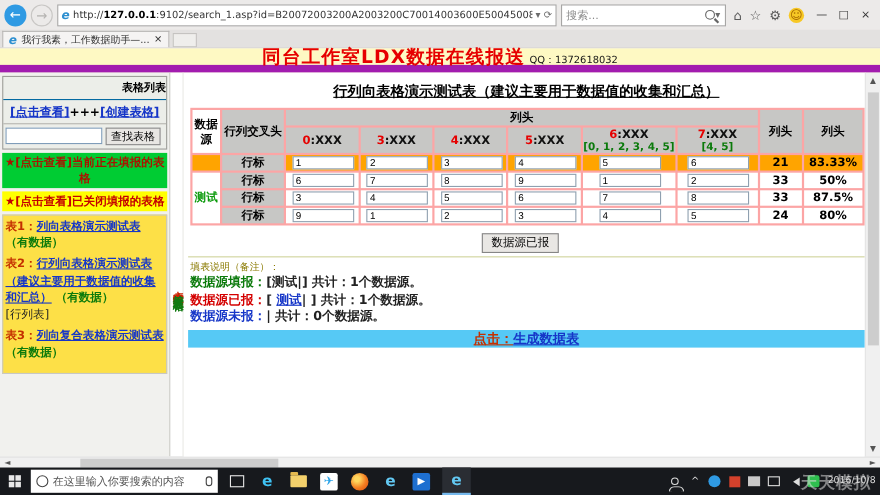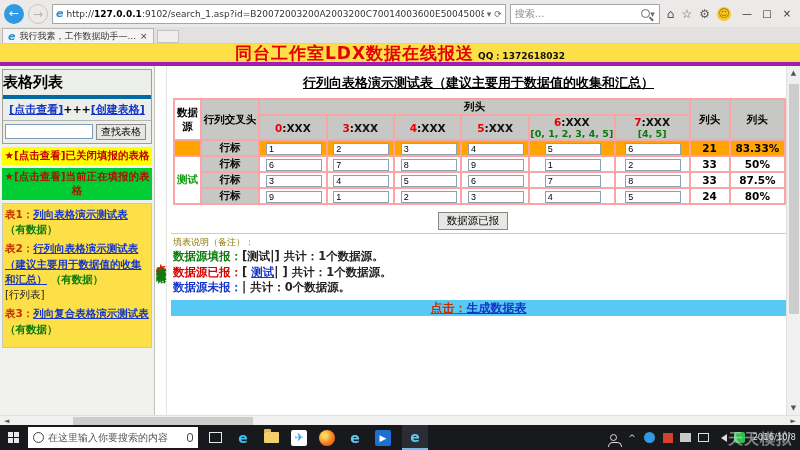--- a/index.html
+++ b/index.html
@@ -26,30 +26,30 @@
   .smiley { width:14px; height:14px; border-radius:50%; background:#f7c825; color:#a66a00; font-size:11px; line-height:13px; text-align:center; }
   .win-controls { display:flex; gap:2px; align-items:flex-start; color:#333; flex:0 0 auto; }
   .winbtn { width:18px; height:18px; font-size:10px; text-align:center; line-height:17px; }
   .tab-row { height:16px; display:flex; align-items:flex-end; padding-left:2px; background:#e3e1e0; }
   .tab { background:#f5f4f3; border:1px solid #b9b7b5; border-bottom:none; height:15px; display:flex; align-items:center; gap:4px; padding:0 5px; font-size:9px; color:#333; }
   .newtab { width:22px; height:13px; background:#efeeec; border:1px solid #c5c3c1; margin-left:3px; }
 
   
   .page { flex:1; display:flex; min-height:0; }
   .page-left { flex:1; display:flex; flex-direction:column; min-width:0; }
-  .banner { height:22px; background:#fde047; border-bottom:4px solid #a21caf; display:flex; align-items:center; justify-content:center; gap:4px; }
+  .banner { height:22px; background:#fef9c3; border-bottom:7px solid #a21caf; display:flex; align-items:center; justify-content:center; gap:4px; }
   .banner-title { color:#e60000; font-size:17px; font-weight:bold; letter-spacing:1px; }
-  .banner-qq { font-size:9px; font-weight:bold; color:#111; margin-top:6px; }
+  .banner-qq { font-size:9px; font-weight:normal; color:#111; margin-top:6px; }
 
   .content-row { flex:1; display:flex; min-height:0; }
 
   
   .sidebar { width:155px; background:#f1f1ee; border-right:1px solid #c2c2bd; font-size:11px; padding:3px 2px; }
   .sb-box { border:1px solid #9e9e9a; background:#eceee9; }
-  .sb-head { text-align:left; font-weight:bold; padding:3px 0; border-bottom:4px solid #0369a1; font-size:15px; }
+  .sb-head { text-align:right; font-weight:bold; padding:3px 0; border-bottom:1px solid #0369a1; font-size:10px; }
   .sb-links { text-align:center; padding:3px 0; border-bottom:1px solid #b5b5b0; font-weight:bold; }
   .sb-links a { color:#1636c8; text-decoration:underline; }
   .sb-search { display:flex; gap:3px; padding:3px 2px; }
   .sb-search input { width:88px; height:15px; border:1px solid #7f9db9; font-size:10px; }
   .sb-search button { font-size:10px; height:16px; background:#e8e6e3; border:1px solid #8b8b8b; padding:0 4px; }
   .notice { font-weight:bold; text-align:center; color:#c40000; padding:2px 0; margin-top:3px; font-size:10.5px; }
   .notice.yellow { background:#ffff00; }
   .notice.green { background:#00cc33; color:#a81500; }
   .sb-list { background:#fde047; border:1px solid #c8c8c3; margin-top:3px; padding:3px 2px 6px 2px; line-height:1.45; }
   .tbl-item { margin-bottom:4px; font-weight:bold; font-size:10.5px; }
@@ -189,22 +189,22 @@
           <div class="sb-box">
             <div class="sb-head">表格列表</div>
             <div class="sb-links">
               <a href="#">[点击查看]</a><span>+++</span><a href="#">[创建表格]</a>
             </div>
             <div class="sb-search">
               <input type="text" style="">
               <button>查找表格</button>
             </div>
           </div>
+          <div class="notice green">★[点击查看]当前正在填报的表格</div>
           <div class="notice yellow">★[点击查看]已关闭填报的表格</div>
-          <div class="notice green">★[点击查看]当前正在填报的表格</div>
           <div class="sb-list">
             <div class="tbl-item">
               <span class="tbl-prefix">表1：</span><a href="#">列向表格演示测试表</a>
               <span class="tbl-suffix">（有数据）</span>
             </div>
             <div class="tbl-item">
               <span class="tbl-prefix">表2：</span><a href="#">行列向表格演示测试表（建议主要用于数据值的收集和汇总）</a>
               <span class="tbl-suffix">（有数据）</span>
               <div class="tbl-note">[行列表]</div>
             </div>

